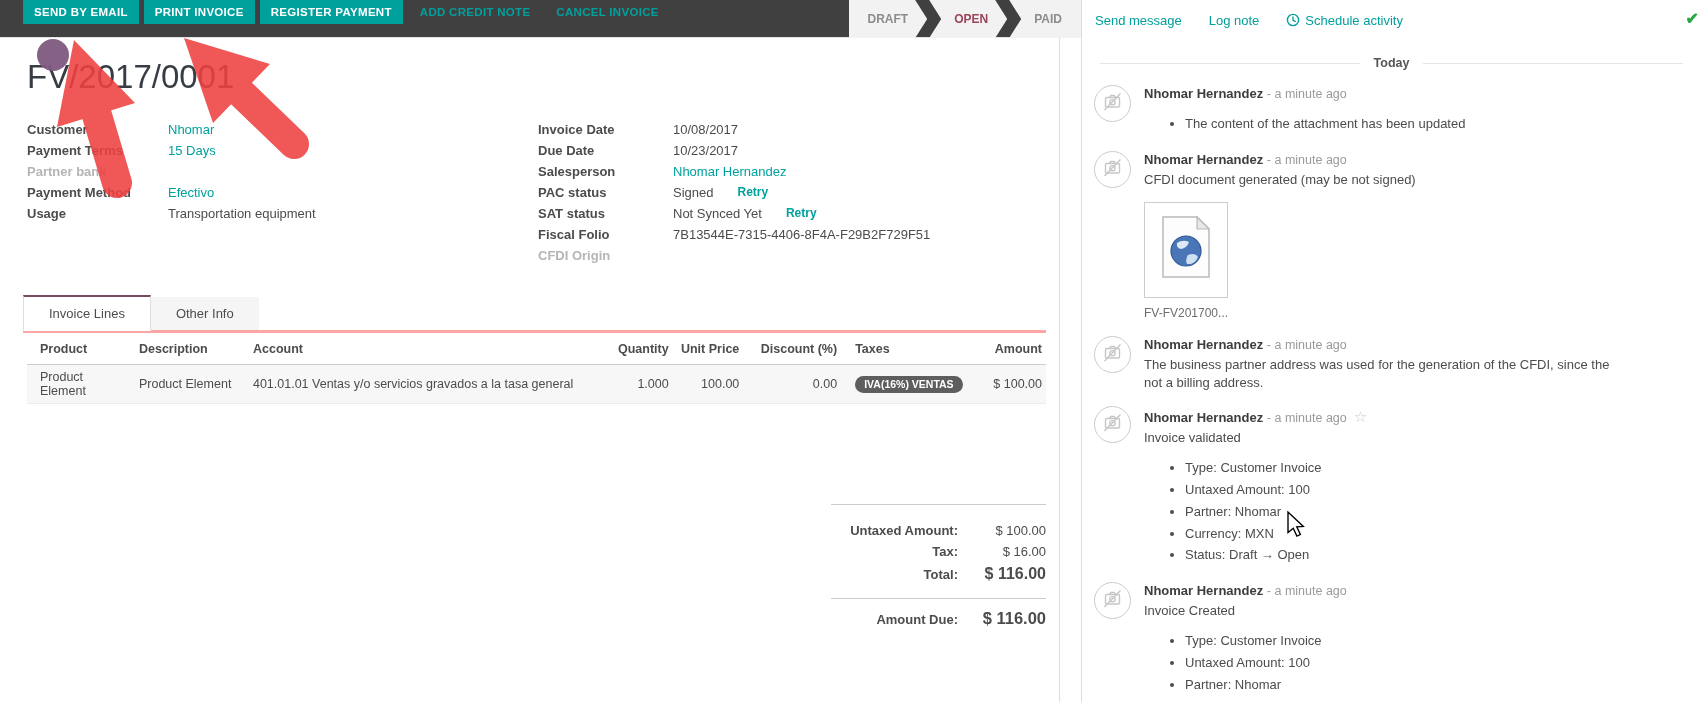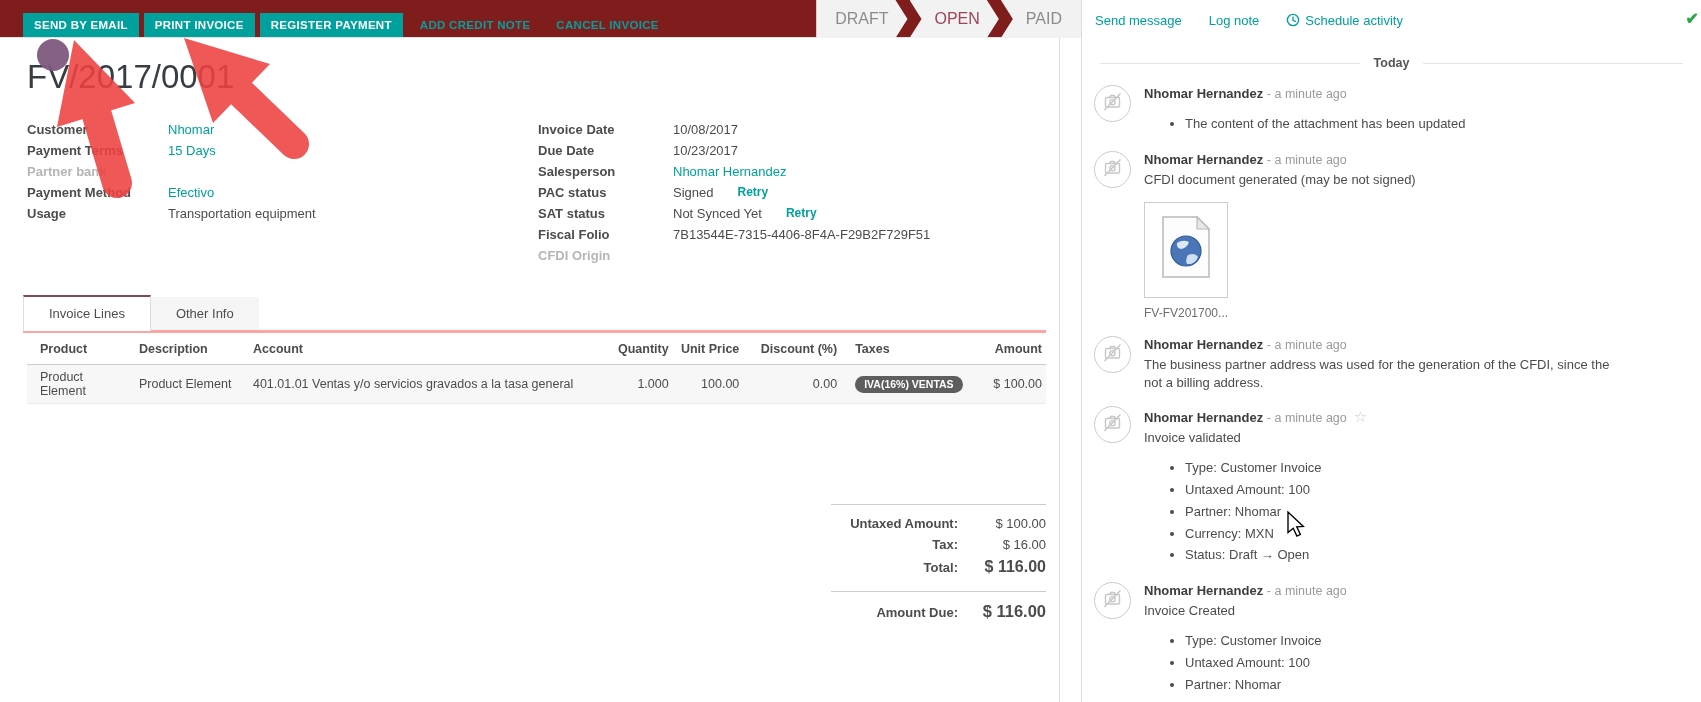--- a/index.html
+++ b/index.html
@@ -3,29 +3,29 @@
 <meta charset="utf-8">
 <style>
   * { margin:0; padding:0; box-sizing:border-box; }
   html,body { width:1701px; height:702px; overflow:hidden; background:#fff;
     font-family:"Liberation Sans", sans-serif; }
   .app { position:relative; width:1701px; height:702px; background:#fff; }
 
   
   .main { position:absolute; left:0; top:0; width:1081px; height:702px; }
   .control-panel { position:relative; height:38px; border-bottom:1px solid #e3e3e3;
-    display:flex; align-items:flex-end; padding-left:23px; background:#7f1d1d; }
+    display:flex; align-items:flex-start; padding-left:23px; background:#404040; }
   .btn { height:24px; font-size:11.5px; font-weight:bold; letter-spacing:.3px;
     border:none; cursor:pointer; font-family:inherit; }
   .btn.primary { background:#00a09d; color:#fff; padding:0 11px; margin-right:5px; }
   .btn.flat { background:transparent; color:#00a09d; padding:0 12px; margin-right:2px; }
 
   .statusbar { position:absolute; right:0; top:0; height:38px; display:flex; }
   .stage { height:38px; line-height:38px; padding:0 19px 0 25px; background:#f2f2f2;
-    color:#8c8c8c; font-weight:normal; font-size:16px; margin-left:2px; cursor:pointer;
+    color:#8c8c8c; font-weight:bold; font-size:12px; margin-left:2px; cursor:pointer;
     clip-path:polygon(0 0, calc(100% - 12px) 0, 100% 50%, calc(100% - 12px) 100%, 0 100%, 12px 50%); }
   .stage.first { clip-path:polygon(0 0, calc(100% - 12px) 0, 100% 50%, calc(100% - 12px) 100%, 0 100%); padding-left:19px; }
   .stage.last { clip-path:polygon(0 0, 100% 0, 100% 100%, 0 100%, 12px 50%); }
   .stage.active { color:#9c4458; }
 
   .sheet { position:absolute; left:0; top:38px; width:1060px; height:664px;
     border-right:1px solid #ddd; padding:10px 13px 0 27px; background:#fff; }
   .doc-title { font-size:33px; font-weight:normal; color:#363d44; margin:10px 0 24px; }
 
   .fields { display:flex; font-size:13px; color:#4c4c4c; }
@@ -49,21 +49,21 @@
   table.lines { width:100%; border-collapse:collapse; font-size:12.5px; color:#4c4c4c; }
   table.lines th { font-weight:bold; padding:9px 4px 8px; border-bottom:1px solid #ccc; text-align:left; white-space:nowrap; }
   table.lines th.num, table.lines td.num { text-align:right; }
   table.lines td { padding:5px 4px; }
   table.lines tbody tr { background:#f7f7f7; border-bottom:1px solid #ececec; cursor:pointer; }
   .tax-badge { display:inline-block; background:#5e5e5e; color:#fff; font-size:10.5px;
     font-weight:bold; padding:2px 9px 3px; border-radius:10px; white-space:nowrap; }
 
   .totals { width:215px; margin:100px 0 0 auto; font-size:13px; color:#4c4c4c; }
   .trow { display:flex; justify-content:flex-end; align-items:baseline; padding:3px 0; }
-  .trow.first { border-top:1px solid #ccc; padding-top:11px; }
+  .trow.first { border-top:1px solid #ccc; padding-top:18px; }
   .tlabel { font-weight:bold; margin-right:16px; }
   .tval { width:72px; text-align:right; }
   .trow.total .tlabel { font-size:13px; }
   .trow.total .tval { font-size:16px; font-weight:bold; }
   .due-sep { border-top:1px solid #ccc; margin-top:12px; }
   .trow.due { padding-top:10px; }
   .trow.due .tval { font-size:16.5px; font-weight:bold; }
 
   
   .chatter { position:absolute; left:1081px; top:0; width:620px; height:702px;

